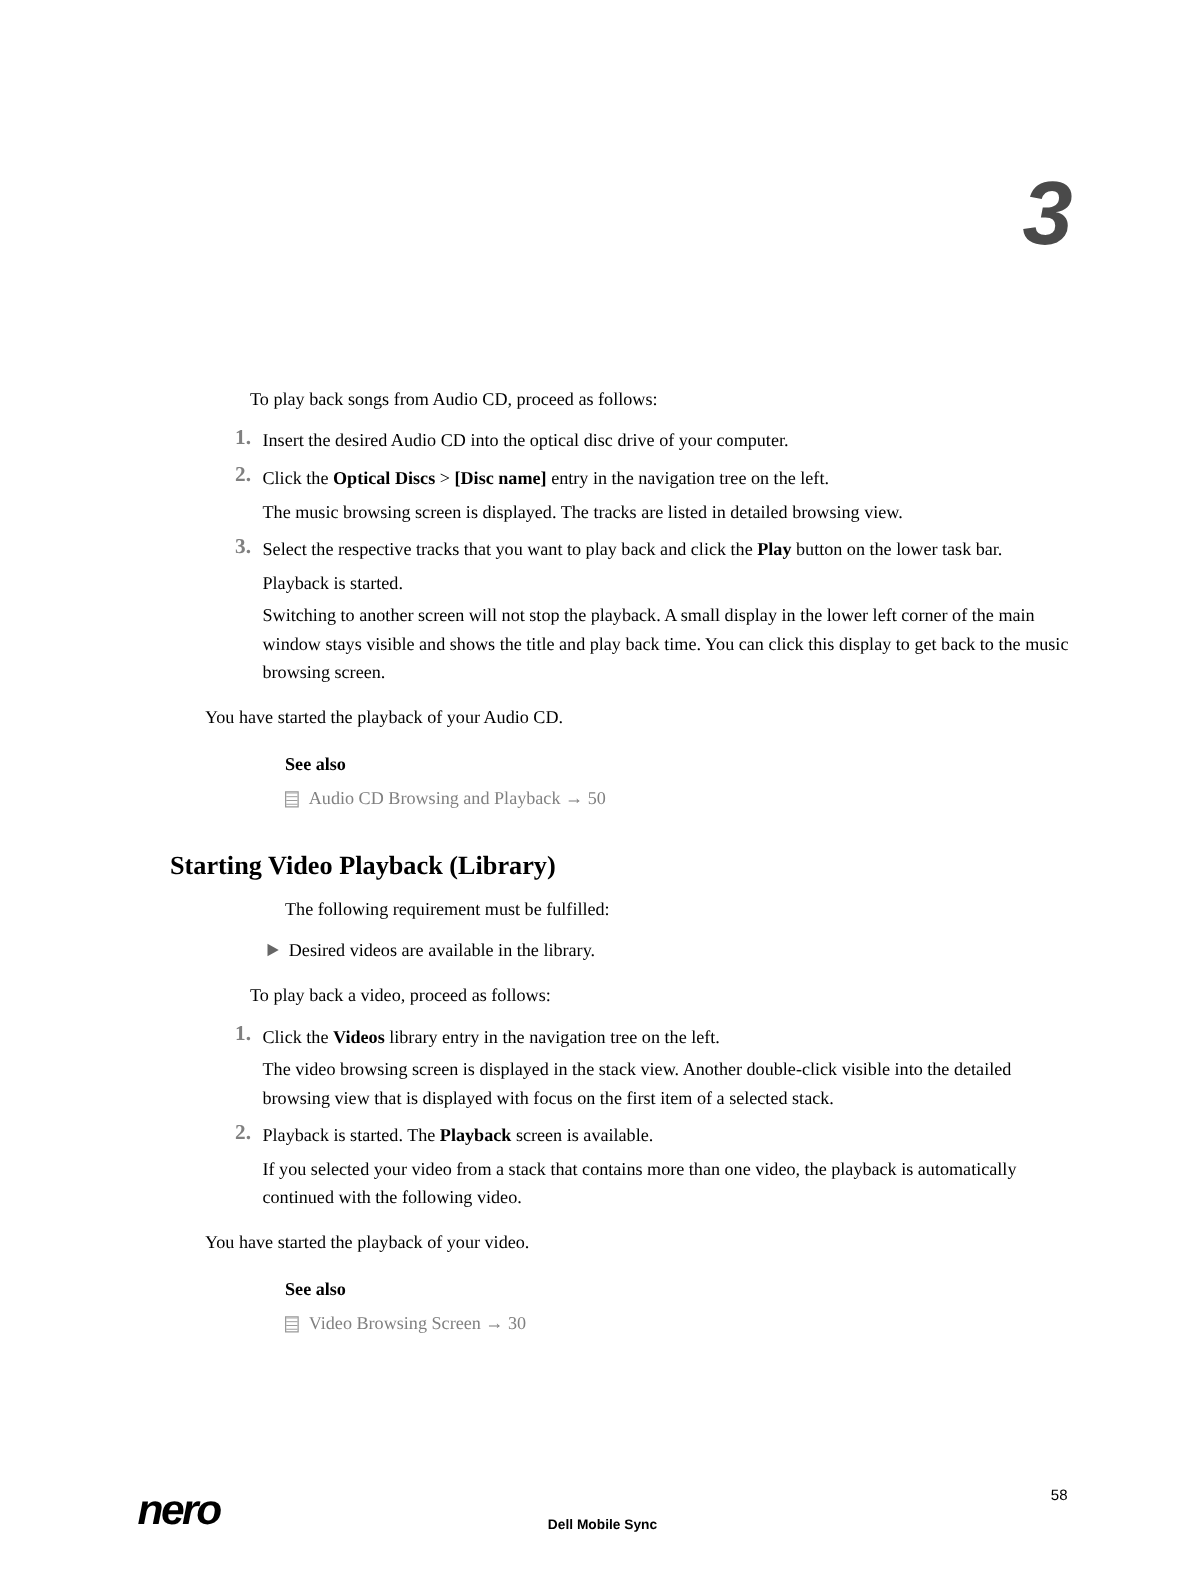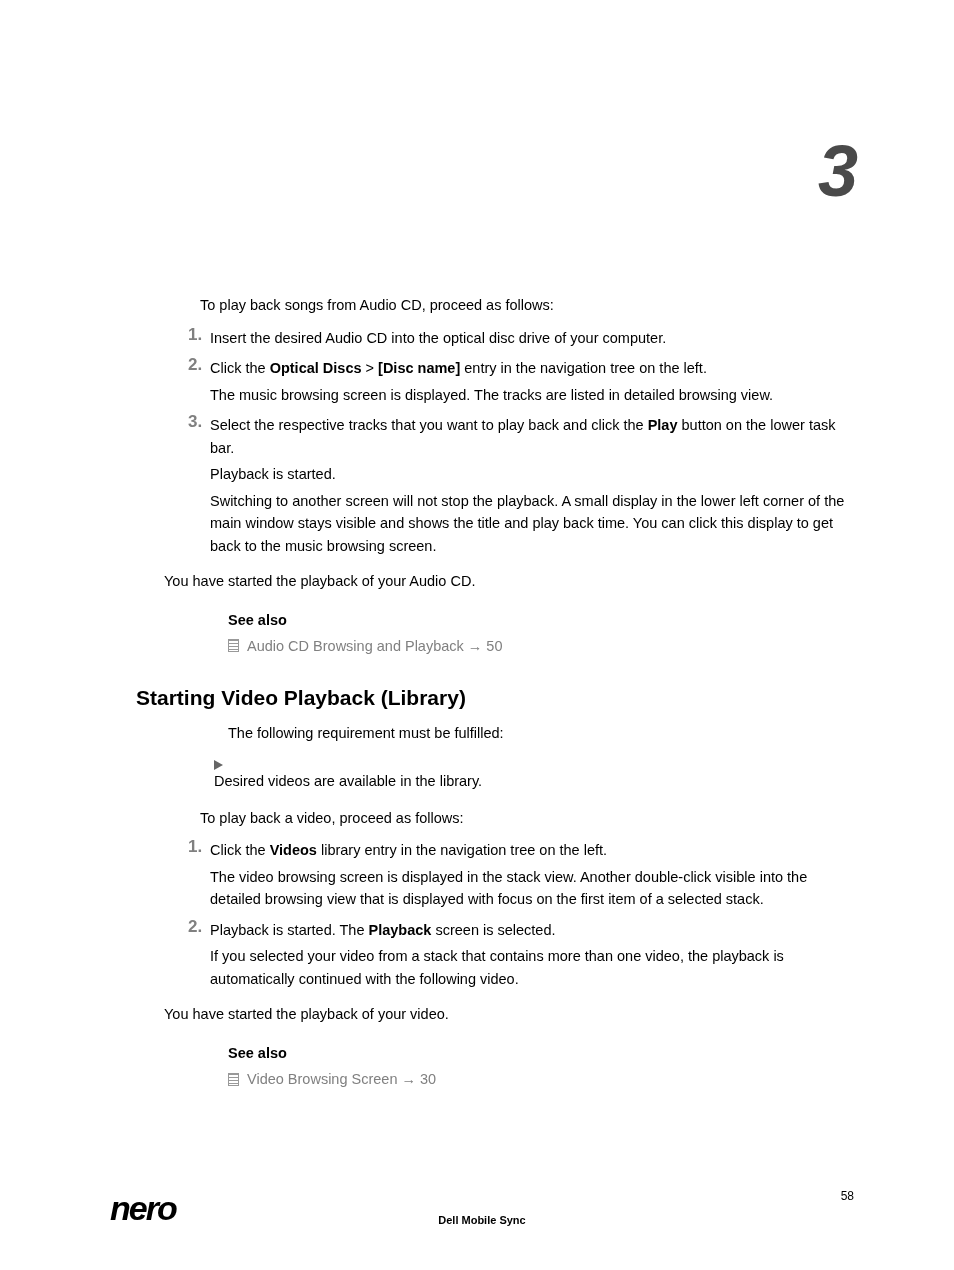--- a/index.html
+++ b/index.html
@@ -16,23 +16,24 @@
       top: 130px;
       right: 100px;
       font-size: 72px;
       font-weight: 900;
       color: #4a4a4a;
       font-style: italic;
       letter-spacing: -4px;
     }
     .content {
       position: absolute;
-      top: 295px;
+      top: 310px;
       left: 120px;
       right: 95px;
+      font-family: Liberation Serif, serif;
     }
     .intro-text {
       margin-left: 80px;
       font-size: 14.5px;
       color: #000;
       line-height: 1.5;
       margin-bottom: 10px;
     }
     .step {
       margin-left: 68px;
@@ -109,21 +110,20 @@
       margin-bottom: 10px;
     }
     .requirement-item {
       margin-left: 94px;
       display: flex;
       align-items: flex-start;
       font-size: 14.5px;
       color: #000;
       line-height: 1.6;
       margin-bottom: 14px;
-      flex-direction: column;
     }
     .triangle {
       display: inline-block;
       width: 0;
       height: 0;
       border-left: 9px solid #666;
       border-top: 5px solid transparent;
       border-bottom: 5px solid transparent;
       margin-right: 8px;
       margin-top: 5px;
@@ -216,21 +216,21 @@
     <span class="step-number">1.</span>
     <div class="step-text">
       <span>Click the </span><span class="bold">Videos</span><span> library entry in the navigation tree on the left.</span>
     </div>
     <div class="step-sub">The video browsing screen is displayed in the stack view. Another double-click visible into the detailed browsing view that is displayed with focus on the first item of a selected stack.</div>
   </div>
 
   <div class="step">
     <span class="step-number">2.</span>
     <div class="step-sub">
-      <span>Playback is started. The </span><span class="bold">Playback</span><span> screen is selected.</span>
+      <span>Playback is started. The </span><span class="bold">Playback</span><span> screen is available.</span>
     </div>
     <div class="step-sub">If you selected your video from a stack that contains more than one video, the playback is automatically continued with the following video.</div>
   </div>
 
   <div class="result-text">You have started the playback of your video.</div>
 
   <div class="see-also">
     <div class="see-also-label">See also</div>
     <div class="see-also-item">
       <span class="doc-icon"></span>

